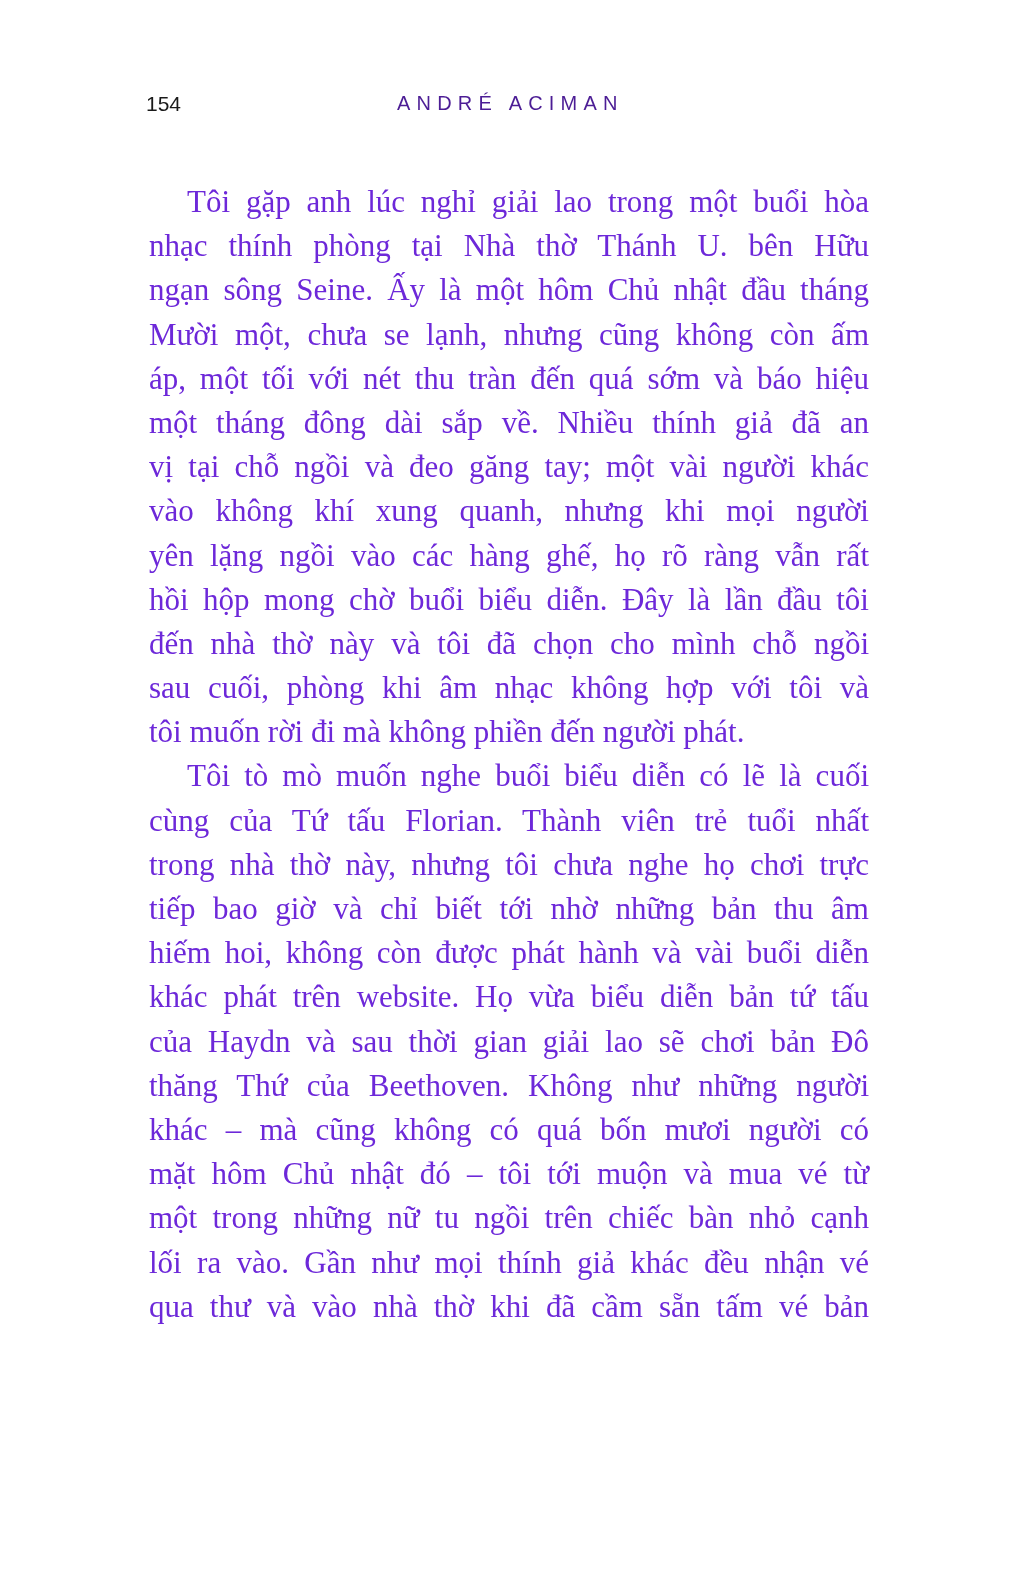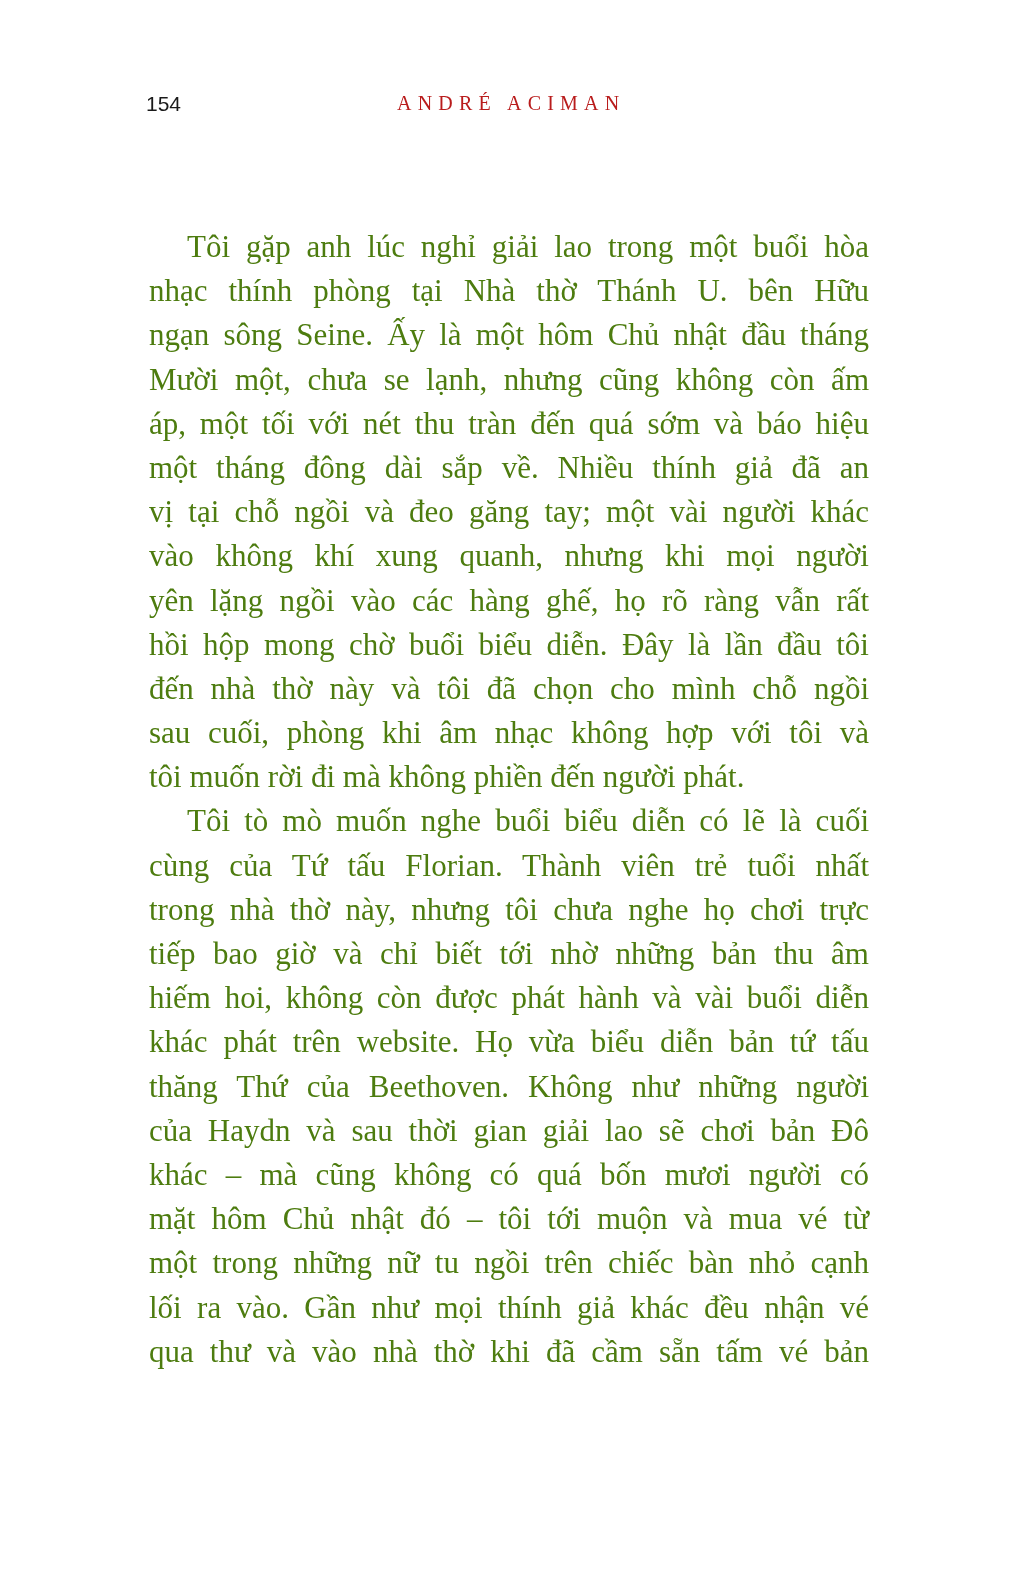--- a/index.html
+++ b/index.html
@@ -33,35 +33,34 @@
     left: 0;
     top: 4px;
     font-family: "Liberation Sans", "DejaVu Sans", sans-serif;
     font-size: 21px;
     color: #1a1a1a;
   }
   .author-name {
     position: absolute;
     left: 251px;
     top: 4px;
-    font-family: Liberation Serif, serif;
+    font-family: Liberation Sans, sans-serif;
     font-size: 20px;
     letter-spacing: 6.2px;
-    color: #b91c1c;
+    color: #4c1d95;
   }
   .body-text {
     position: absolute;
     left: 149px;
     top: 180px;
     width: 720px;
     font-family: "Liberation Serif", "DejaVu Serif", serif;
     font-size: 31px;
     line-height: 44.2px;
-    color: #4d7c0f;
-    margin-top: 45px;
+    color: #6d28d9;
   }
   .paragraph {
     margin: 0;
     padding: 0;
   }
   .line {
     display: block;
     white-space: nowrap;
     text-align: justify;
     text-align-last: justify;
@@ -102,22 +101,22 @@
       <span class="line last">tôi muốn rời đi mà không phiền đến người phát.</span>
     </p>
 
     <p class="paragraph">
       <span class="line indent">Tôi tò mò muốn nghe buổi biểu diễn có lẽ là cuối</span>
       <span class="line">cùng của Tứ tấu Florian. Thành viên trẻ tuổi nhất</span>
       <span class="line">trong nhà thờ này, nhưng tôi chưa nghe họ chơi trực</span>
       <span class="line">tiếp bao giờ và chỉ biết tới nhờ những bản thu âm</span>
       <span class="line">hiếm hoi, không còn được phát hành và vài buổi diễn</span>
       <span class="line">khác phát trên website. Họ vừa biểu diễn bản tứ tấu</span>
+      <span class="line">của Haydn và sau thời gian giải lao sẽ chơi bản Đô</span>
       <span class="line">thăng Thứ của Beethoven. Không như những người</span>
-      <span class="line">của Haydn và sau thời gian giải lao sẽ chơi bản Đô</span>
       <span class="line">khác – mà cũng không có quá bốn mươi người có</span>
       <span class="line">mặt hôm Chủ nhật đó – tôi tới muộn và mua vé từ</span>
       <span class="line">một trong những nữ tu ngồi trên chiếc bàn nhỏ cạnh</span>
       <span class="line">lối ra vào. Gần như mọi thính giả khác đều nhận vé</span>
       <span class="line">qua thư và vào nhà thờ khi đã cầm sẵn tấm vé bản</span>
     </p>
 
   </div>
 </div>
 

